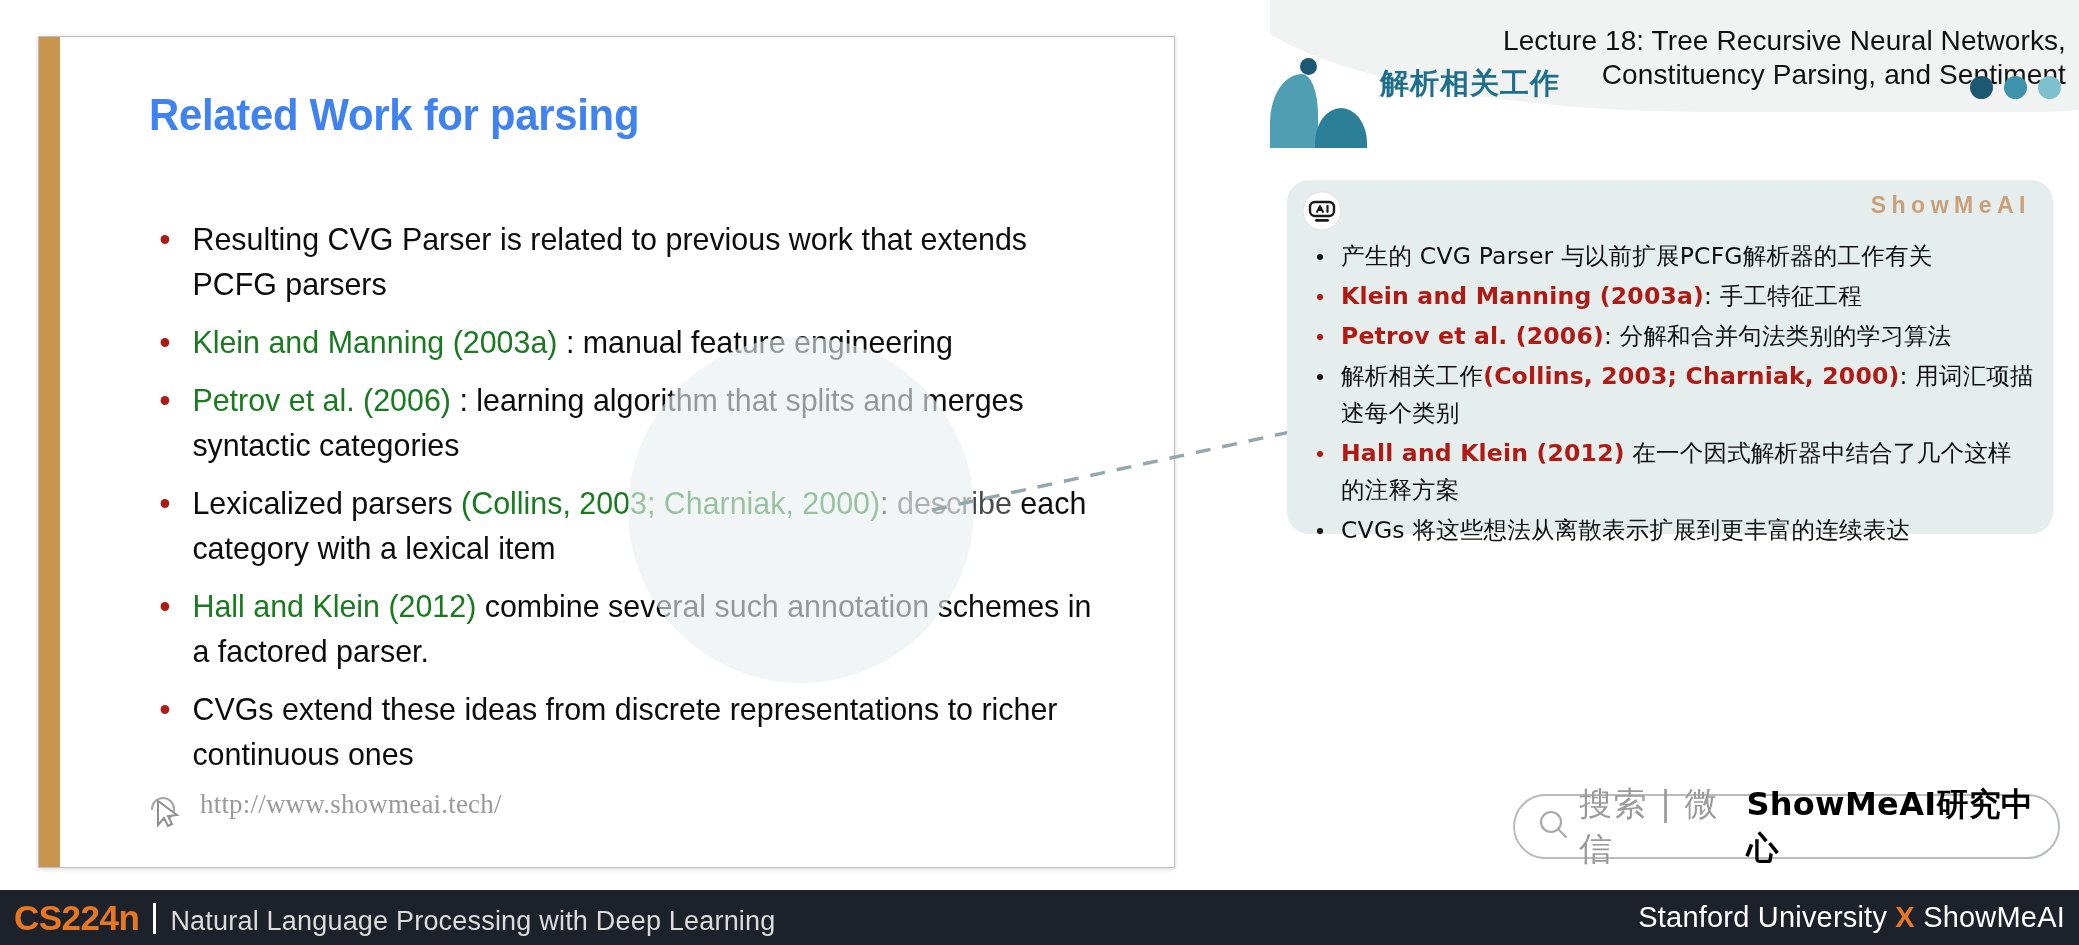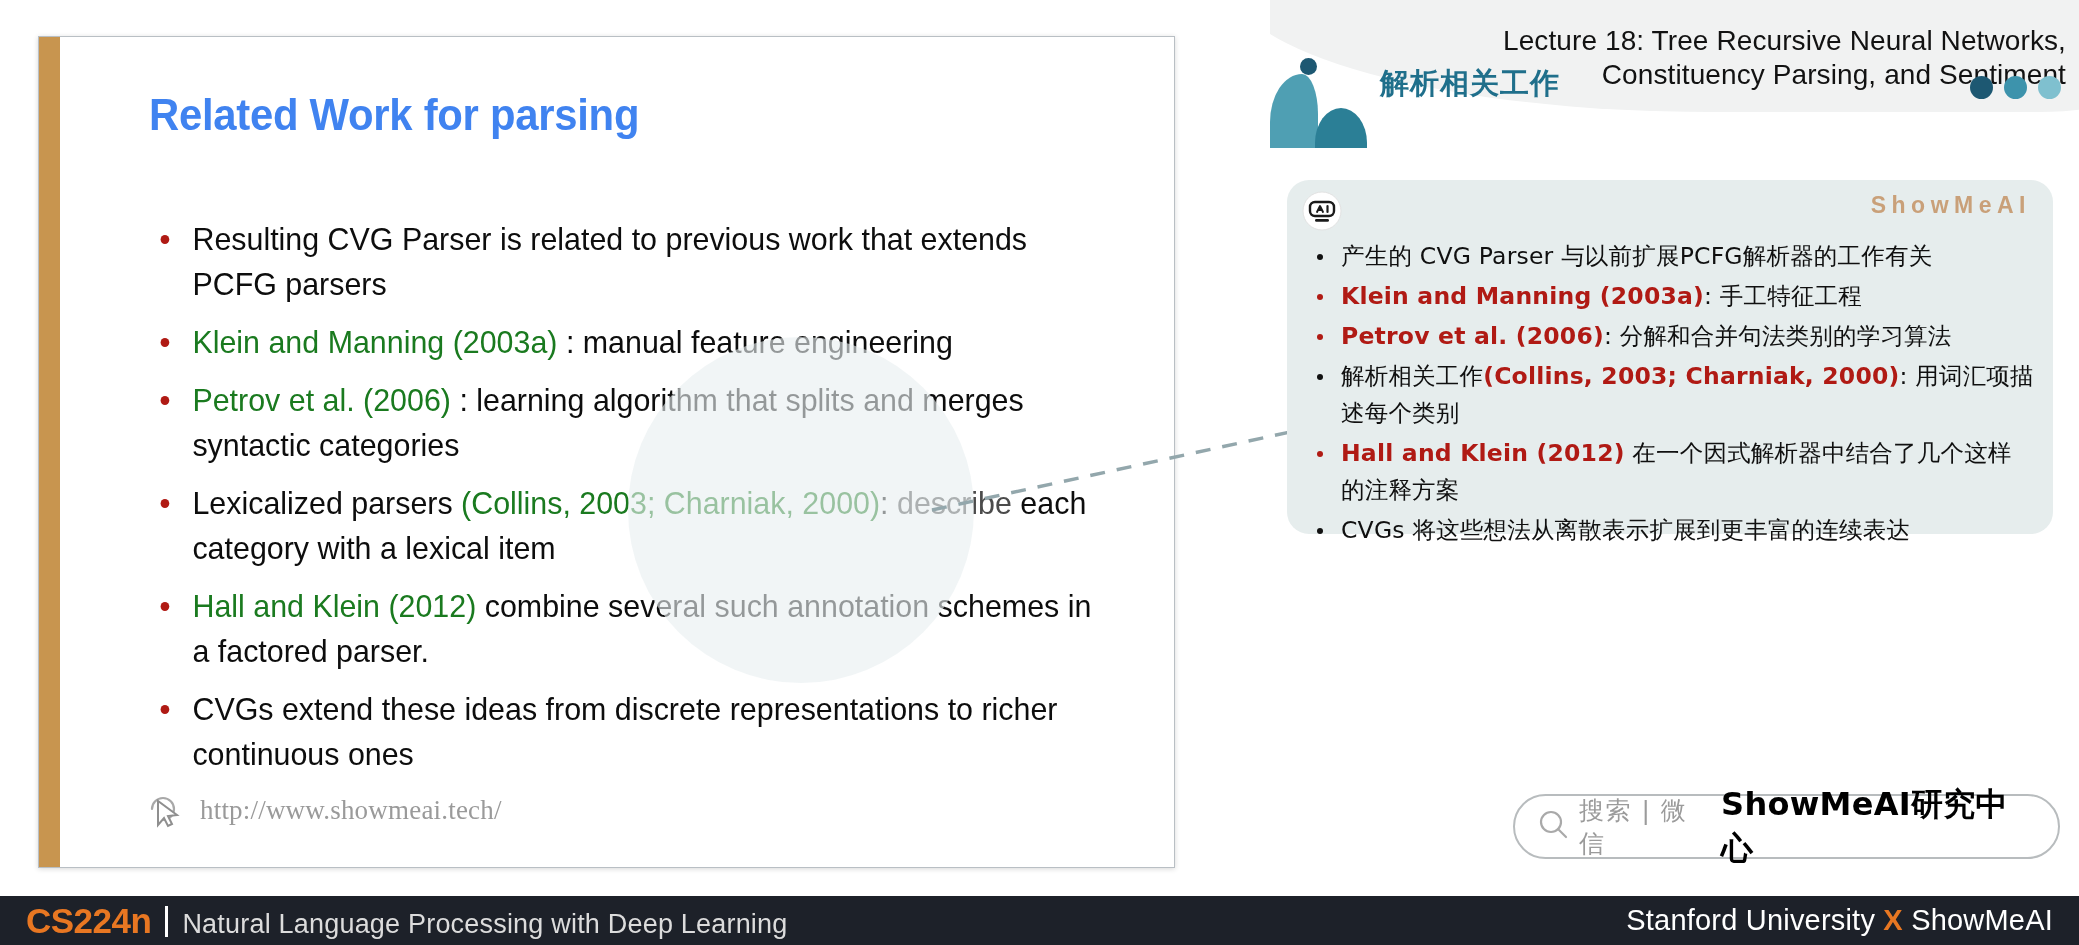--- a/index.html
+++ b/index.html
@@ -65,21 +65,21 @@
     width: 346px; height: 346px;
     border-radius: 50%;
     background: #e9eff0;
     opacity: 0.62;
     pointer-events: none;
   }
 
   
   .slide-footer {
     position: absolute; left: 84px; bottom: 36px;
-    display: flex; align-items: center; gap: 14px;
+    display: flex; align-items: flex-start; gap: 14px;
   }
   .cursor-icon { width: 42px; height: 42px; display:block; }
   .slide-url {
     font-family: "Liberation Serif", serif;
     font-size: 27px;
     color: #9a9a9a;
     letter-spacing: 0.2px;
   }
 
   
@@ -175,35 +175,35 @@
     border: 2px solid #b8bcbe;
     border-radius: 33px;
     background: #ffffff;
     display: flex; align-items: center;
     padding: 0 22px;
     gap: 9px;
   }
   .search-icon { width: 33px; height: 33px; flex: none; }
   .search-ph {
     font-family: "DejaVu Sans", sans-serif;
-    font-size: 25px; color: #9b9b9b; letter-spacing: 1.5px;
+    font-size: 33px; color: #9b9b9b; letter-spacing: 1.5px;
   }
   .search-brand {
     font-family: "DejaVu Sans", sans-serif;
     font-size: 32px; font-weight: bold; color: #000000;
     letter-spacing: 0.3px;
   }
 
   
   .bottombar {
     position: absolute; left: 0; bottom: 0;
-    width: 2079px; height: 49px;
+    width: 2079px; height: 55px;
     background: #1d2129;
     display: flex; align-items: center;
-    padding: 0 26px;
+    padding: 0 14px;
   }
   .bb-left { display: flex; align-items: baseline; gap: 0; }
   .bb-code {
     font-family: "Liberation Sans Narrow", "Liberation Sans", sans-serif;
     font-size: 35px; font-weight: bold; color: #e87722;
     letter-spacing: -0.5px;
   }
   .bb-divider {
     display: inline-block; width: 3px; height: 31px;
     background: #ffffff; margin: 0 14px; position: relative; top: 4px;

